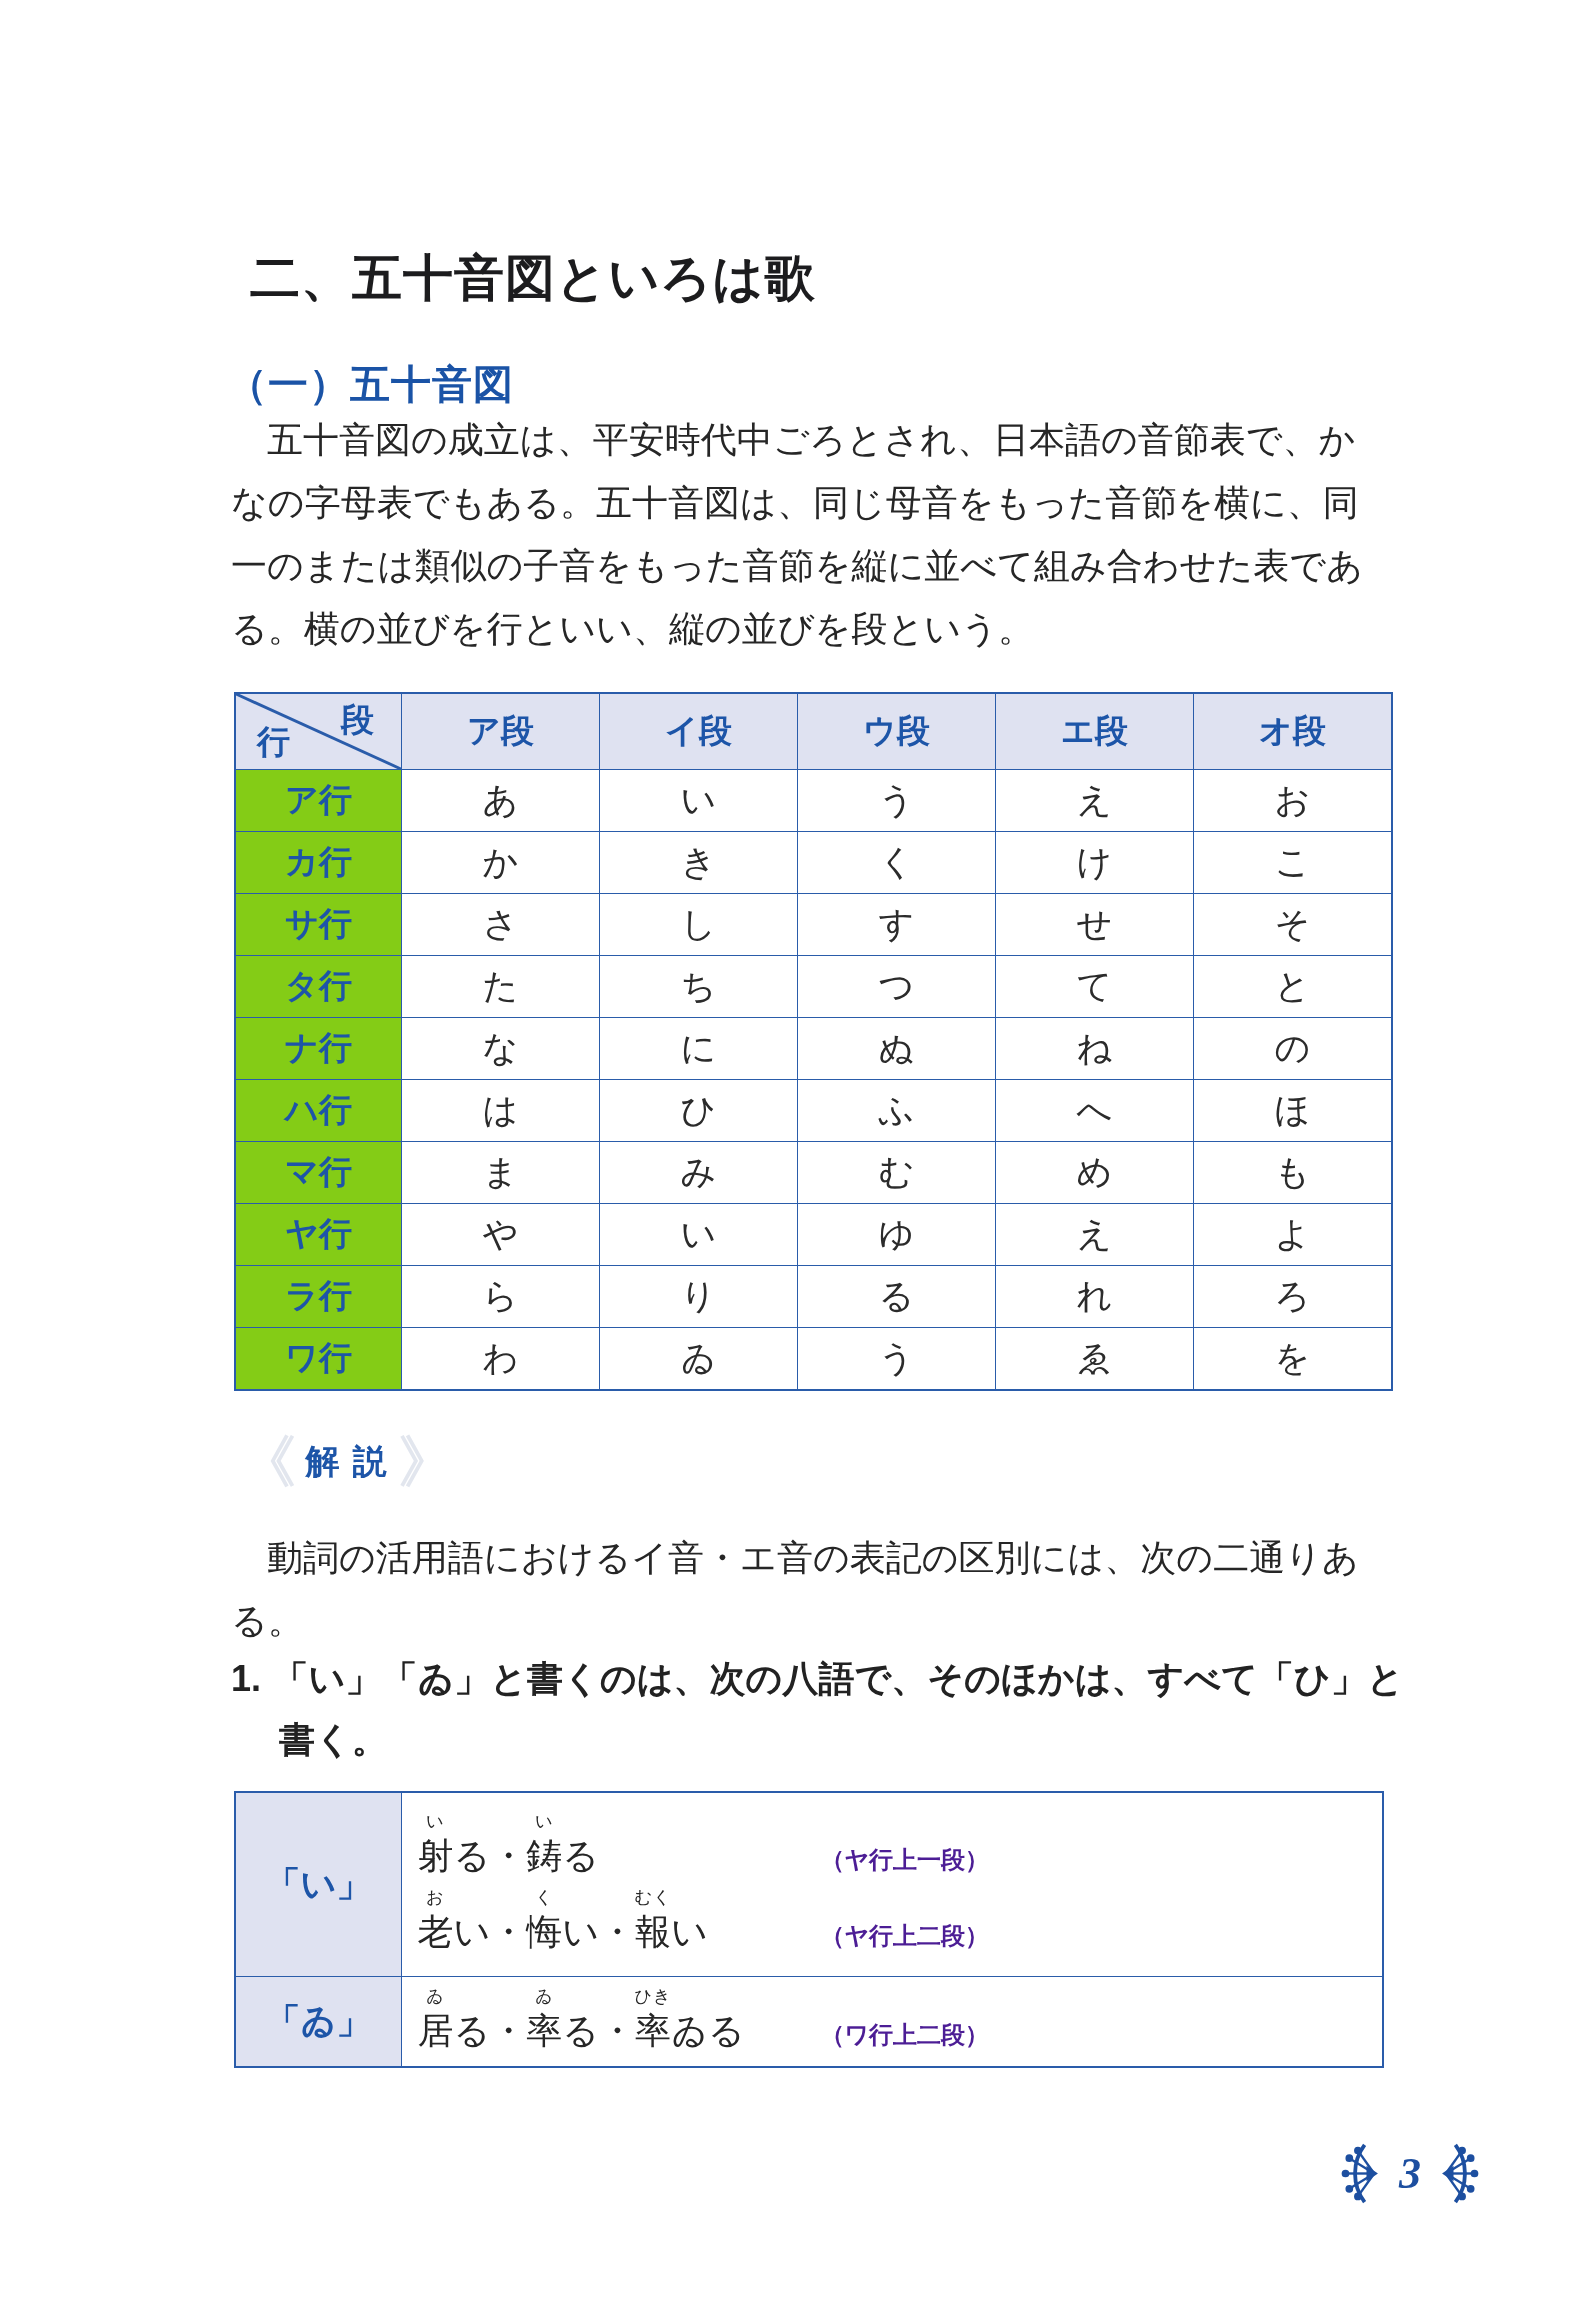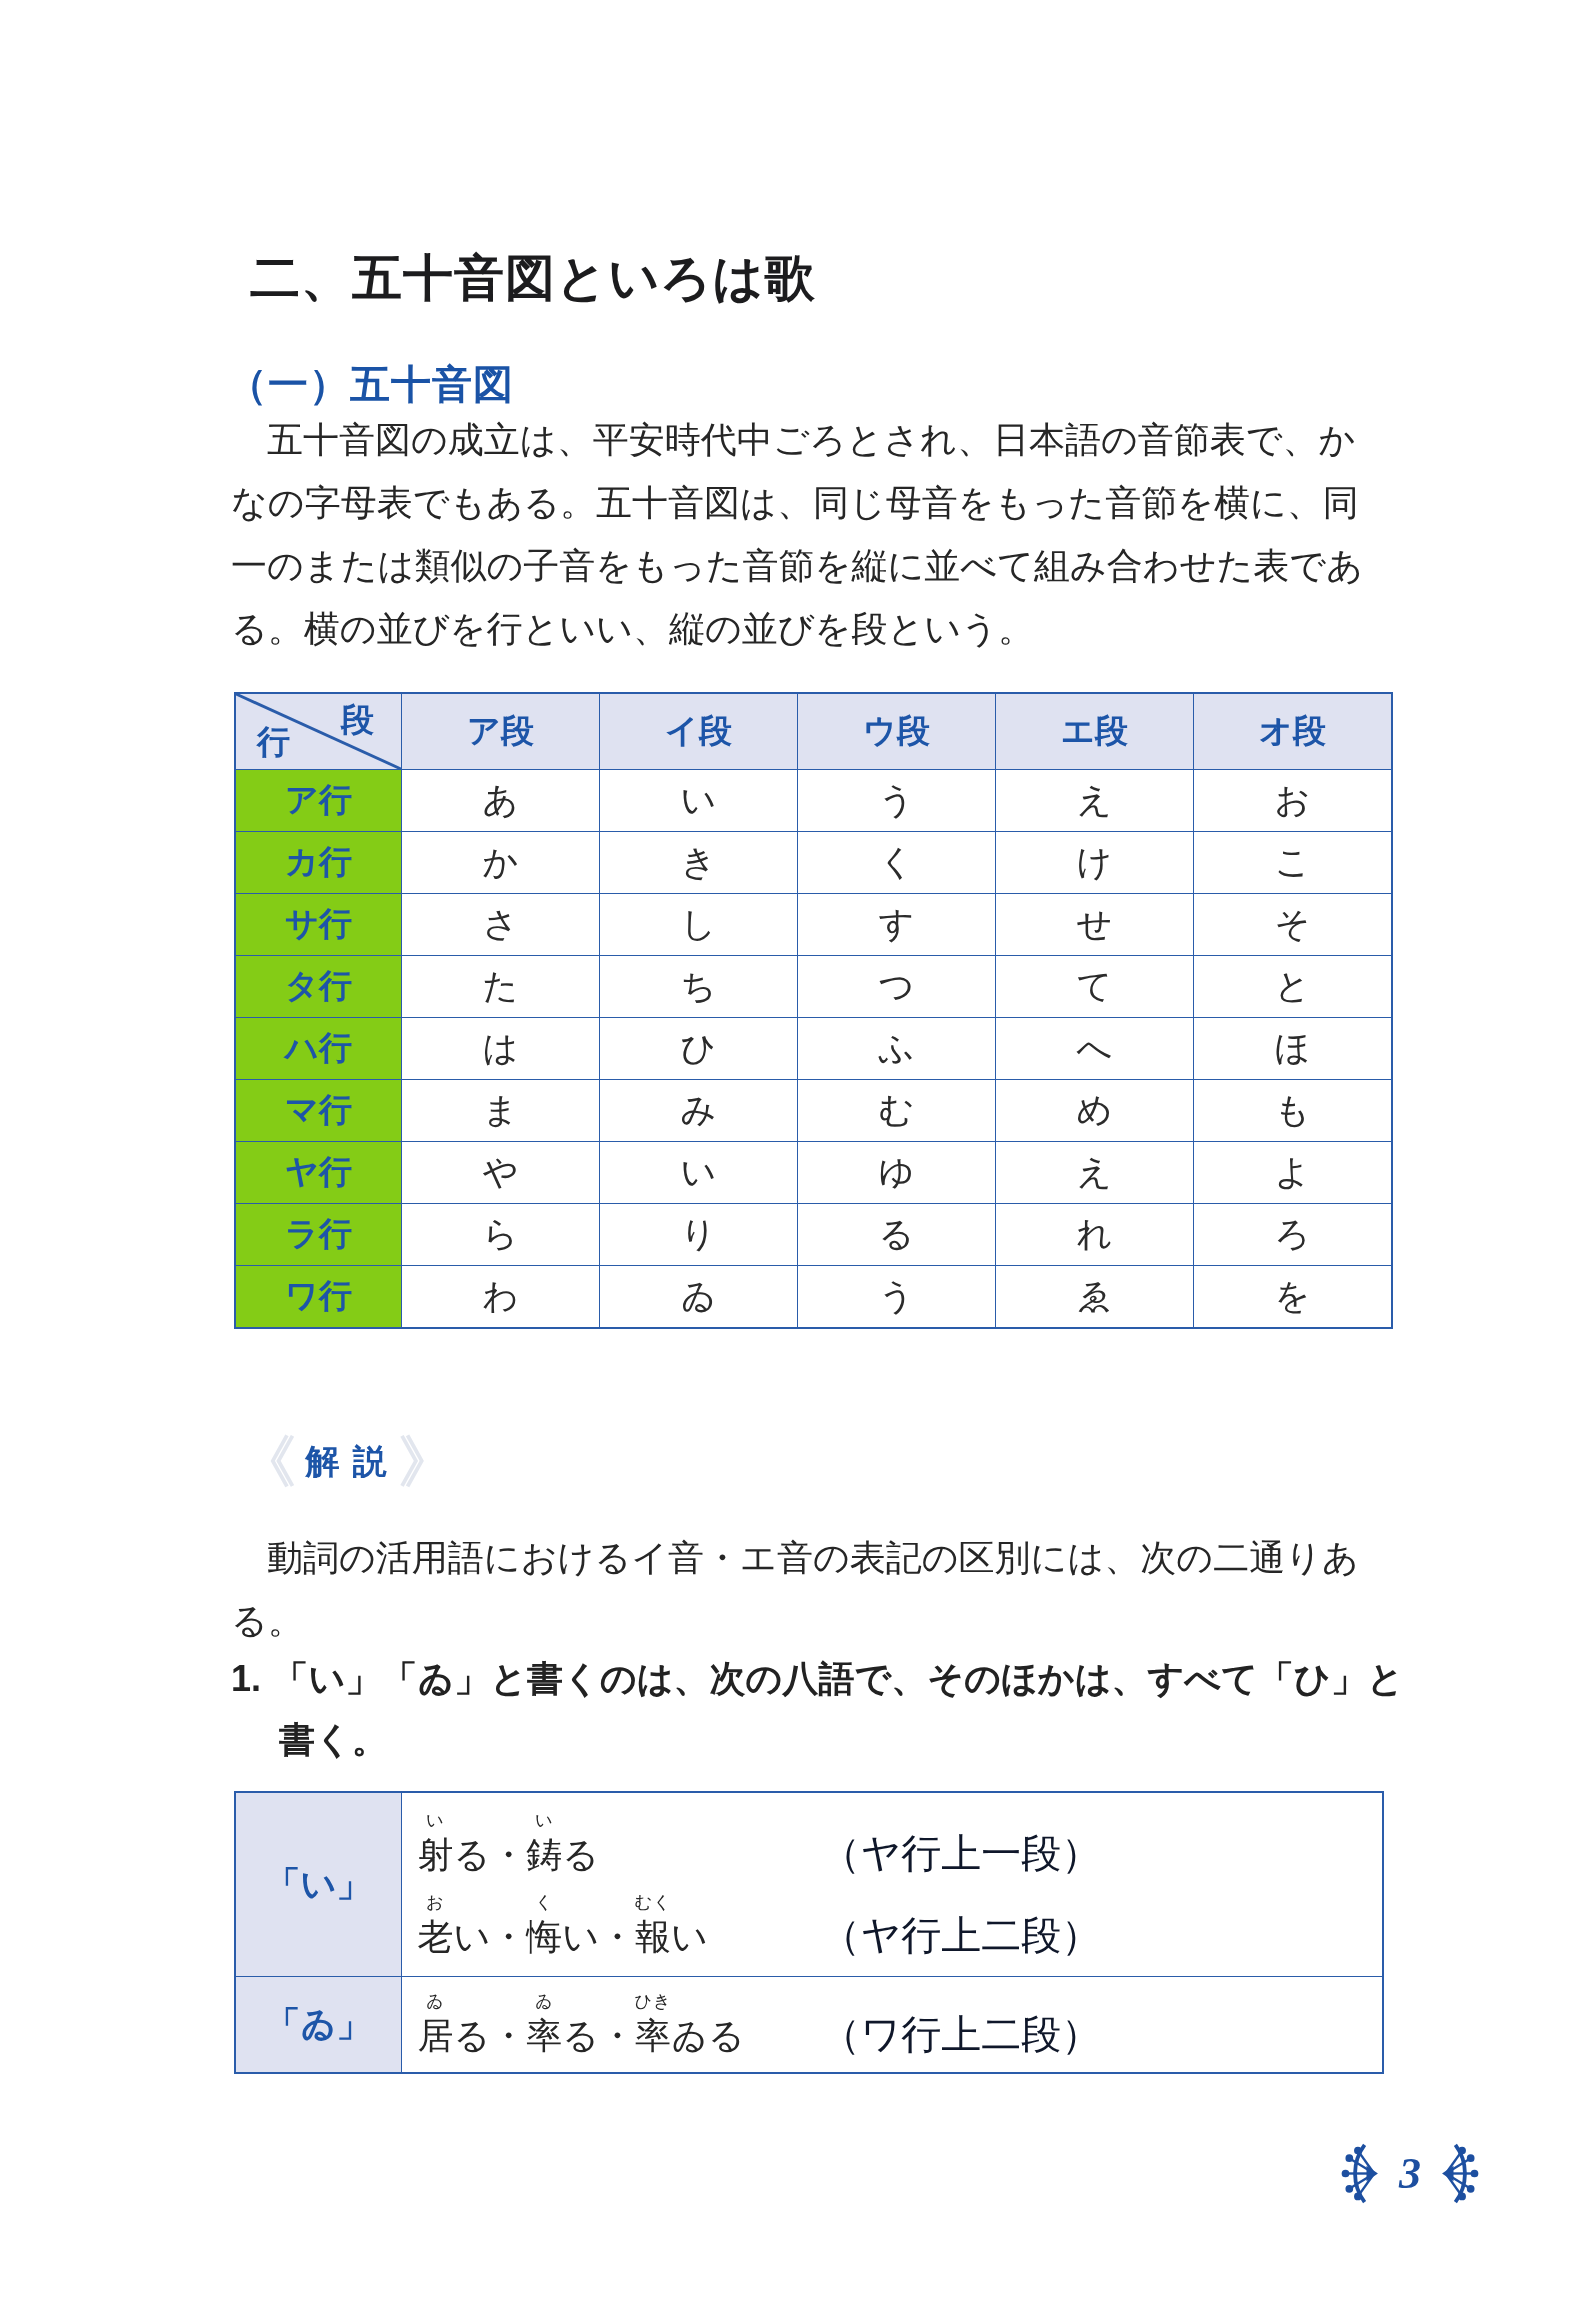--- a/index.html
+++ b/index.html
@@ -62,21 +62,21 @@
     border-collapse:collapse;table-layout:fixed;width:1150px;
     border:2.9px solid #2a5caa;
   }
   table.verbs th,table.verbs td{border:1.9px solid #2a5caa;padding:0;vertical-align:middle;}
   table.verbs th{width:165px;background:#dfe2f1;color:#1d55a8;font-size:35px;font-weight:bold;text-align:center;}
   table.verbs td{background:#fff;padding:3.8px 0 9.6px 15.4px;}
   tr.vrow1{height:184px;}
   tr.vrow2{height:83px;}
   .verb-line{display:flex;align-items:baseline;padding-top:27px;font-size:36px;color:#262626;white-space:nowrap;}
   .verb-words{display:inline-block;min-width:403px;}
-  .verb-note{font-size:40px;color:#0f172a;}
+  .verb-note{font-size:24px;color:#4c1d95;font-weight:bold;}
   .rb{display:inline-block;position:relative;}
   .rb .rt{
     position:absolute;top:-23px;left:50%;transform:translateX(-50%);
     font-size:17.3px;color:#262626;white-space:nowrap;letter-spacing:1px;
   }
 
   
   .footer{position:absolute;left:1332px;top:2142px;display:flex;align-items:center;gap:19px;}
   .pagenum{
     font-family:"Liberation Serif",serif;font-style:italic;font-weight:bold;
@@ -142,20 +142,28 @@
           <td>せ</td>
           <td>そ</td>
         </tr>
         <tr>
           <th>タ行</th>
           <td>た</td>
           <td>ち</td>
           <td>つ</td>
           <td>て</td>
           <td>と</td>
+        </tr>
+        <tr>
+          <th>ナ行</th>
+          <td>な</td>
+          <td>に</td>
+          <td>ぬ</td>
+          <td>ね</td>
+          <td>の</td>
         </tr>
         <tr>
           <th>ハ行</th>
           <td>は</td>
           <td>ひ</td>
           <td>ふ</td>
           <td>へ</td>
           <td>ほ</td>
         </tr>
         <tr>

